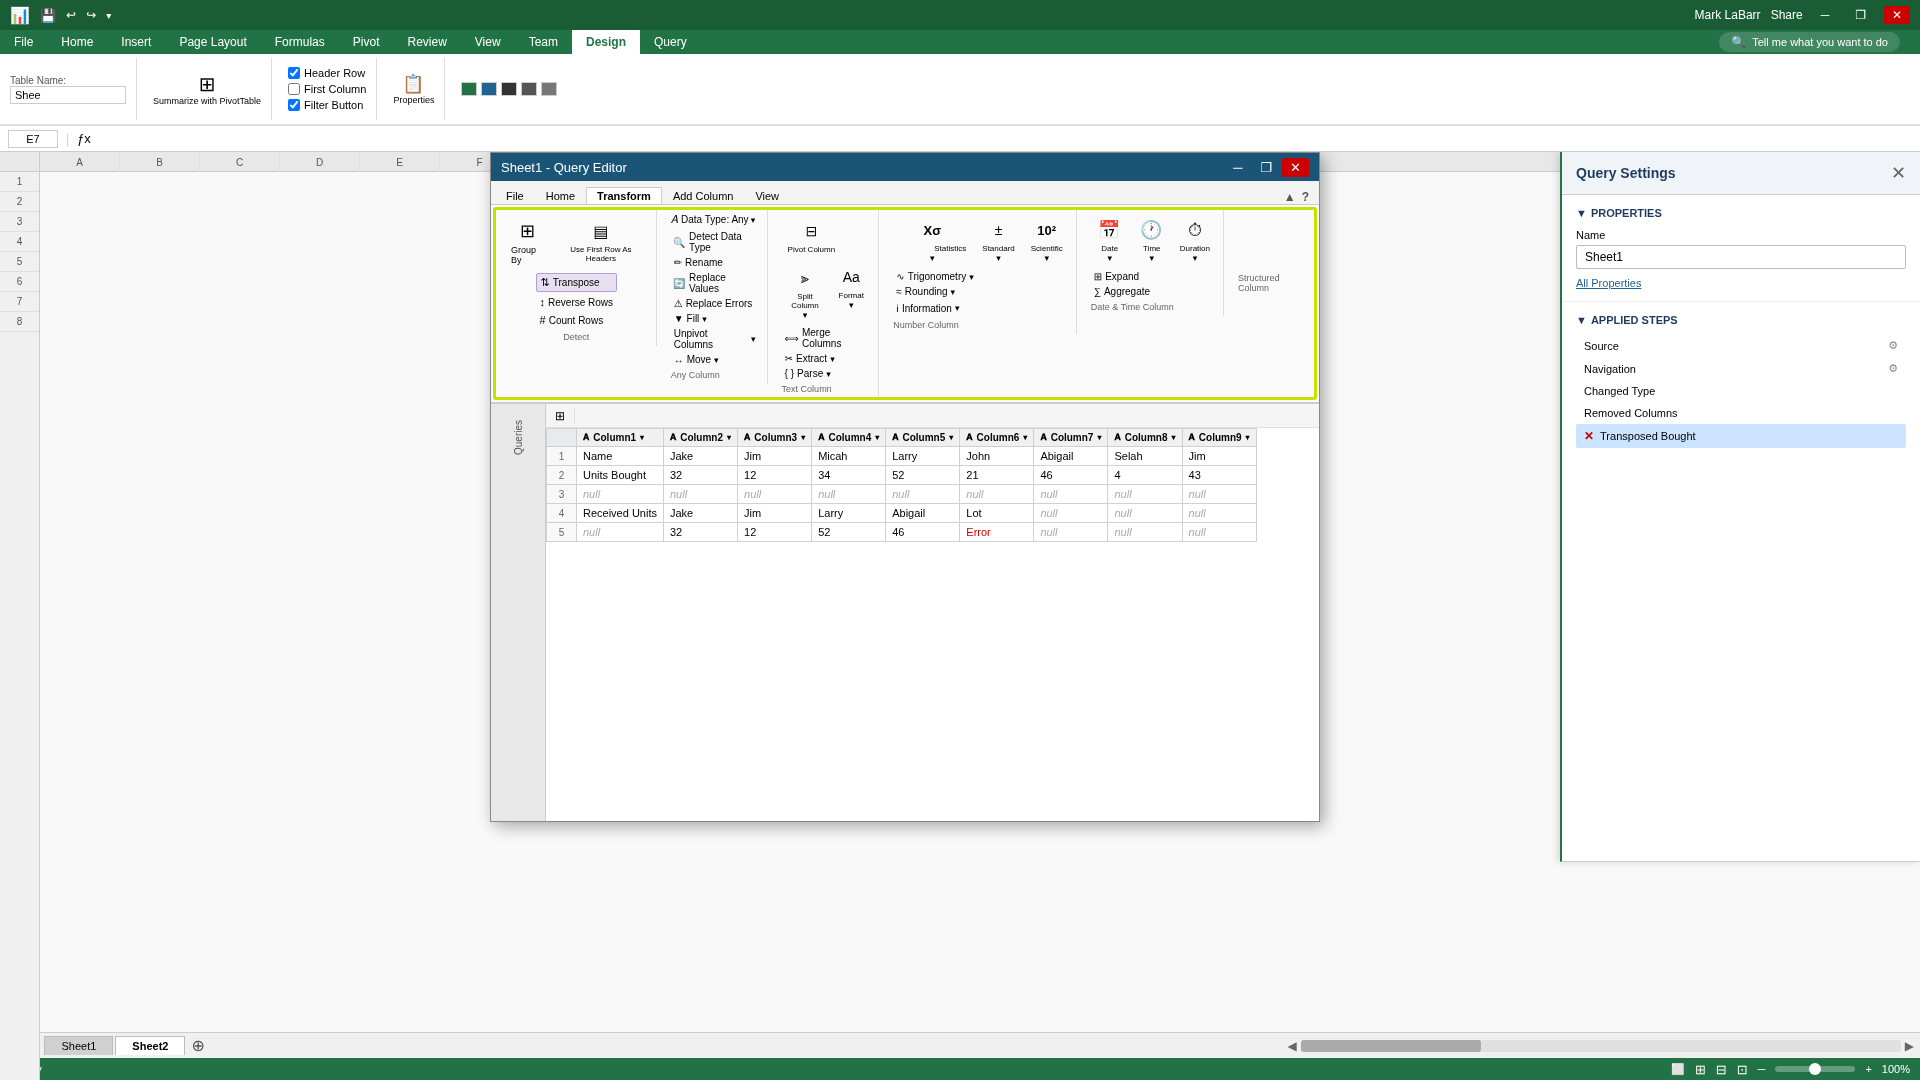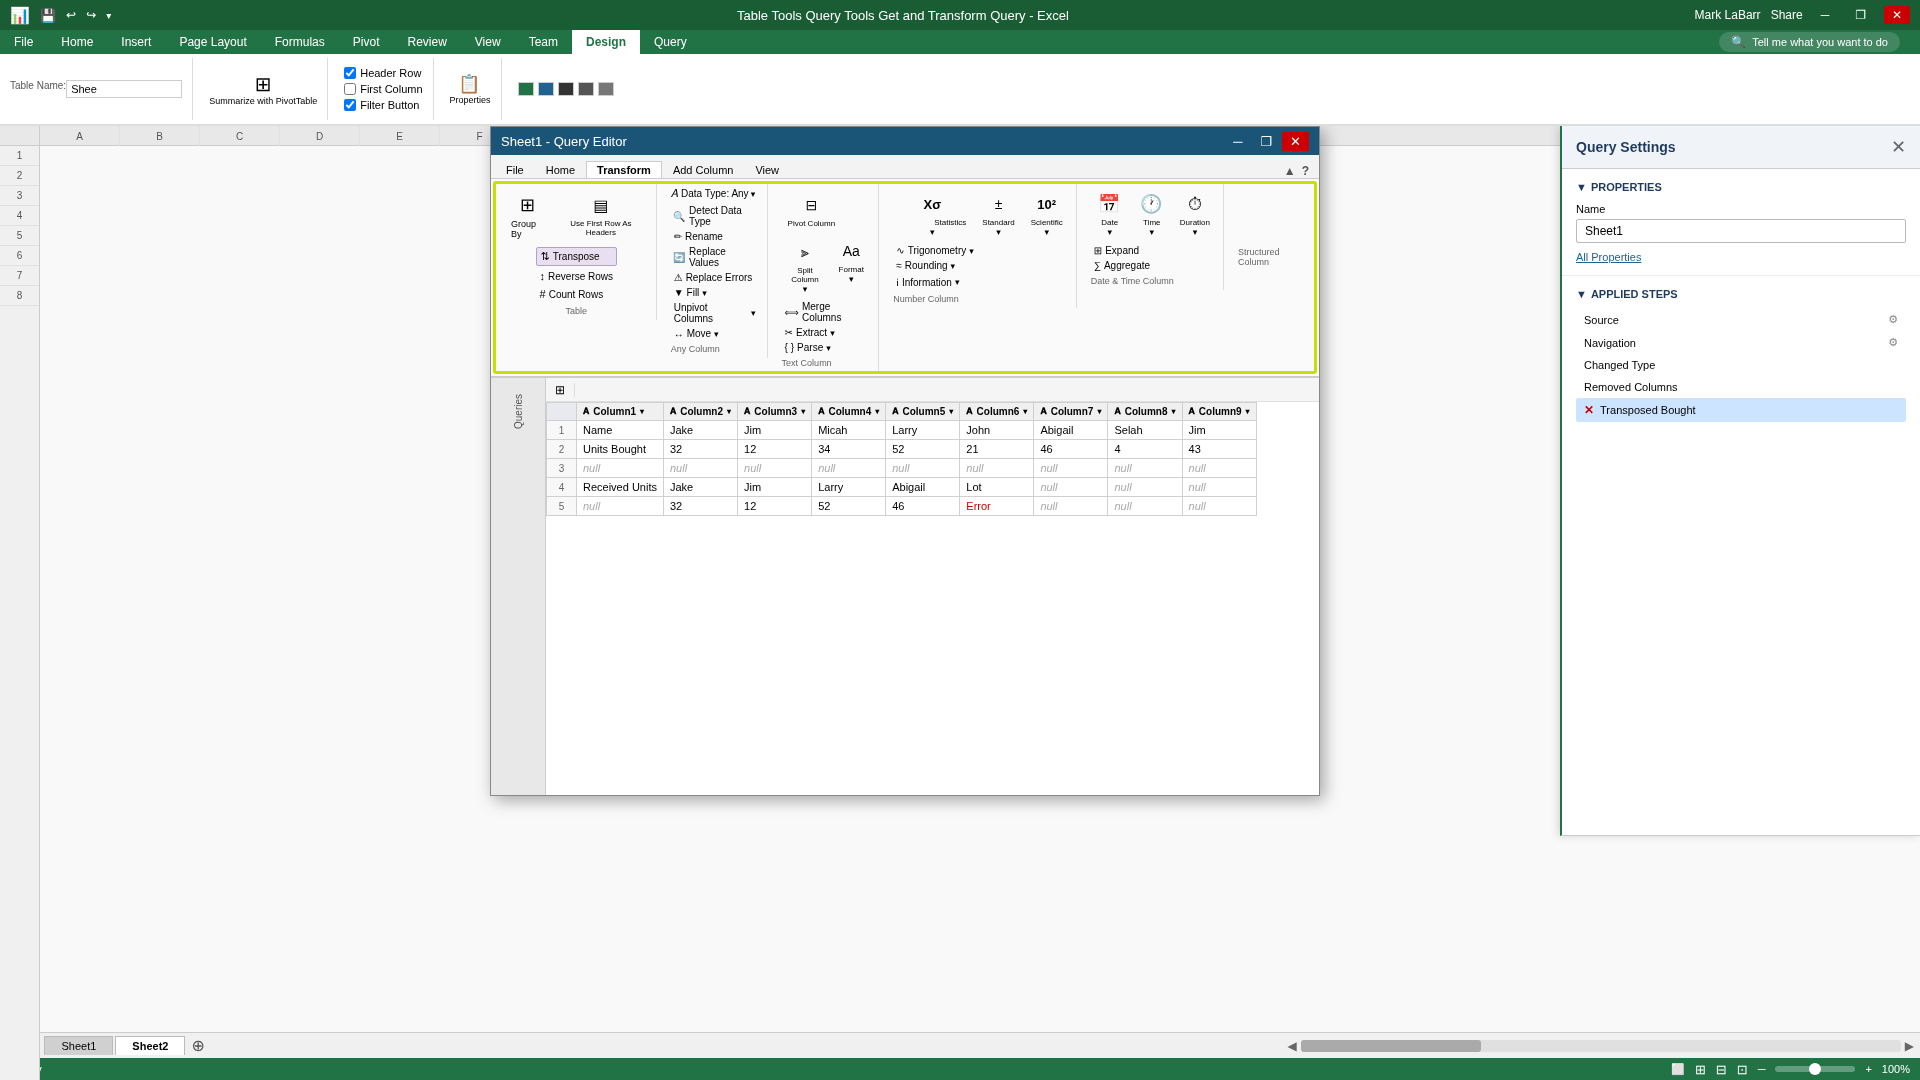--- a/index.html
+++ b/index.html
@@ -40,21 +40,20 @@
 <div class="screen">
 
   <div class="top-bar" style="background:#1a5c34;">
     <div style="display:flex;align-items:center;gap:10px;">
       <span style="font-size:16px;">📊</span>
       <span style="cursor:pointer;font-size:13px;">💾</span>
       <span style="cursor:pointer;">↩</span>
       <span style="cursor:pointer;">↪</span>
       <span style="cursor:pointer;font-size:10px;">▾</span>
     </div>
-    <div style="flex:1;text-align:center;font-size:13px;">Table Tools  Query Tools  Get and Transform Query - Excel</div>
     <div style="display:flex;align-items:center;gap:10px;">
       <span style="font-size:12px;">Mark LaBarr</span>
       <span style="cursor:pointer;font-size:12px;">Share</span>
       <span style="cursor:pointer;padding:2px 8px;">─</span>
       <span style="cursor:pointer;padding:2px 8px;">❐</span>
       <span style="cursor:pointer;padding:2px 8px;background:#c00;border-radius:2px;">✕</span>
     </div>
   </div>
 
   <div class="tab-row-excel">
@@ -73,21 +72,21 @@
       <span style="background:rgba(255,255,255,0.15);color:white;padding:3px 12px;border-radius:12px;font-size:11px;cursor:text;display:flex;align-items:center;gap:6px;">
         <span style="font-size:12px;">🔍</span>
         <span>Tell me what you want to do</span>
       </span>
     </div>
   </div>
 
   <div style="background:white;border-bottom:2px solid #ddd;height:72px;display:flex;align-items:center;padding:4px 10px;gap:6px;">
 
     <div style="display:flex;align-items:center;gap:6px;padding-right:10px;border-right:1px solid #ddd;height:100%;">
-      <div style="display:flex;flex-direction:row;gap:0;">
+      <div style="display:flex;flex-direction:column;gap:0;">
         <span style="font-size:10px;color:#555;">Table Name:</span>
         <input style="width: 116px; border: 1px solid rgb(204, 204, 204); padding: 2px 4px; font-size: 11px;" value="Shee">
       </div>
     </div>
 
     <div style="display:flex;flex-direction:column;align-items:center;padding:0 10px;border-right:1px solid #ddd;height:100%;justify-content:center;cursor:pointer;">
       <span style="font-size:20px;">⊞</span>
       <span style="font-size:9px;text-align:center;">Summarize with PivotTable</span>
     </div>
 
@@ -104,20 +103,26 @@
 
     <div style="display:flex;align-items:center;gap:4px;padding:0 10px;">
       <div style="width:16px;height:14px;background:#217346;border:1px solid #ccc;cursor:pointer;"></div>
       <div style="width:16px;height:14px;background:#1f6391;border:1px solid #ccc;cursor:pointer;"></div>
       <div style="width:16px;height:14px;background:#333;border:1px solid #ccc;cursor:pointer;"></div>
       <div style="width:16px;height:14px;background:#555;border:1px solid #ccc;cursor:pointer;"></div>
       <div style="width:16px;height:14px;background:#777;border:1px solid #ccc;cursor:pointer;"></div>
     </div>
   </div>
 
+  <div style="background:white;border-bottom:1px solid #ccc;height:26px;display:flex;align-items:center;padding:0 8px;gap:8px;">
+    <input style="width: 50px; border: 1px solid rgb(204, 204, 204); padding: 2px 4px; font-size: 11px; text-align: center;" value="E7">
+    <span style="color:#ccc;">|</span>
+    <span style="font-size:13px;cursor:pointer;">ƒx</span>
+    <input style="flex: 1 1 0%; border: none; outline: none; font-size: 12px;" value="">
+  </div>
 
   <div style="flex:1;display:flex;overflow:hidden;position:relative;">
 
     <div style="width:40px;background:#f0f0f0;border-right:1px solid #ccc;overflow:hidden;z-index:1;">
       <div style="height:20px;background:#e8e8e8;border-bottom:1px solid #ccc;"></div>
       <div class="row-num-cell">1</div>
       <div class="row-num-cell">2</div>
       <div class="row-num-cell">3</div>
       <div class="row-num-cell">4</div>
       <div class="row-num-cell">5</div>
@@ -186,21 +191,21 @@
               </div>
               <div style="display:flex;align-items:center;gap:3px;cursor:pointer;padding:2px 4px;border-radius:2px;font-size:10px;">
                 <span style="font-size:11px;">↕</span>
                 <span>Reverse Rows</span>
               </div>
               <div style="display:flex;align-items:center;gap:3px;cursor:pointer;padding:2px 4px;border-radius:2px;font-size:10px;">
                 <span style="font-size:11px;">#</span>
                 <span>Count Rows</span>
               </div>
             </div>
-            <span style="font-size:9px;color:#666;margin-top:4px;">Table</span>
+            <span style="font-size:9px;color:#666;margin-top:4px;">Detect</span>
           </div>
 
           <div style="display:flex;flex-direction:column;padding:4px 8px;border-right:1px solid #ddd;align-items:flex-start;">
             <div style="display:flex;align-items:center;gap:3px;margin-bottom:4px;">
               <span style="font-size:11px;">𝐴</span>
               <div style="cursor:pointer;font-size:10px;display:flex;align-items:center;gap:2px;">
                 <span>Data Type: Any</span>
                 <span style="font-size:9px;">▾</span>
               </div>
             </div>

